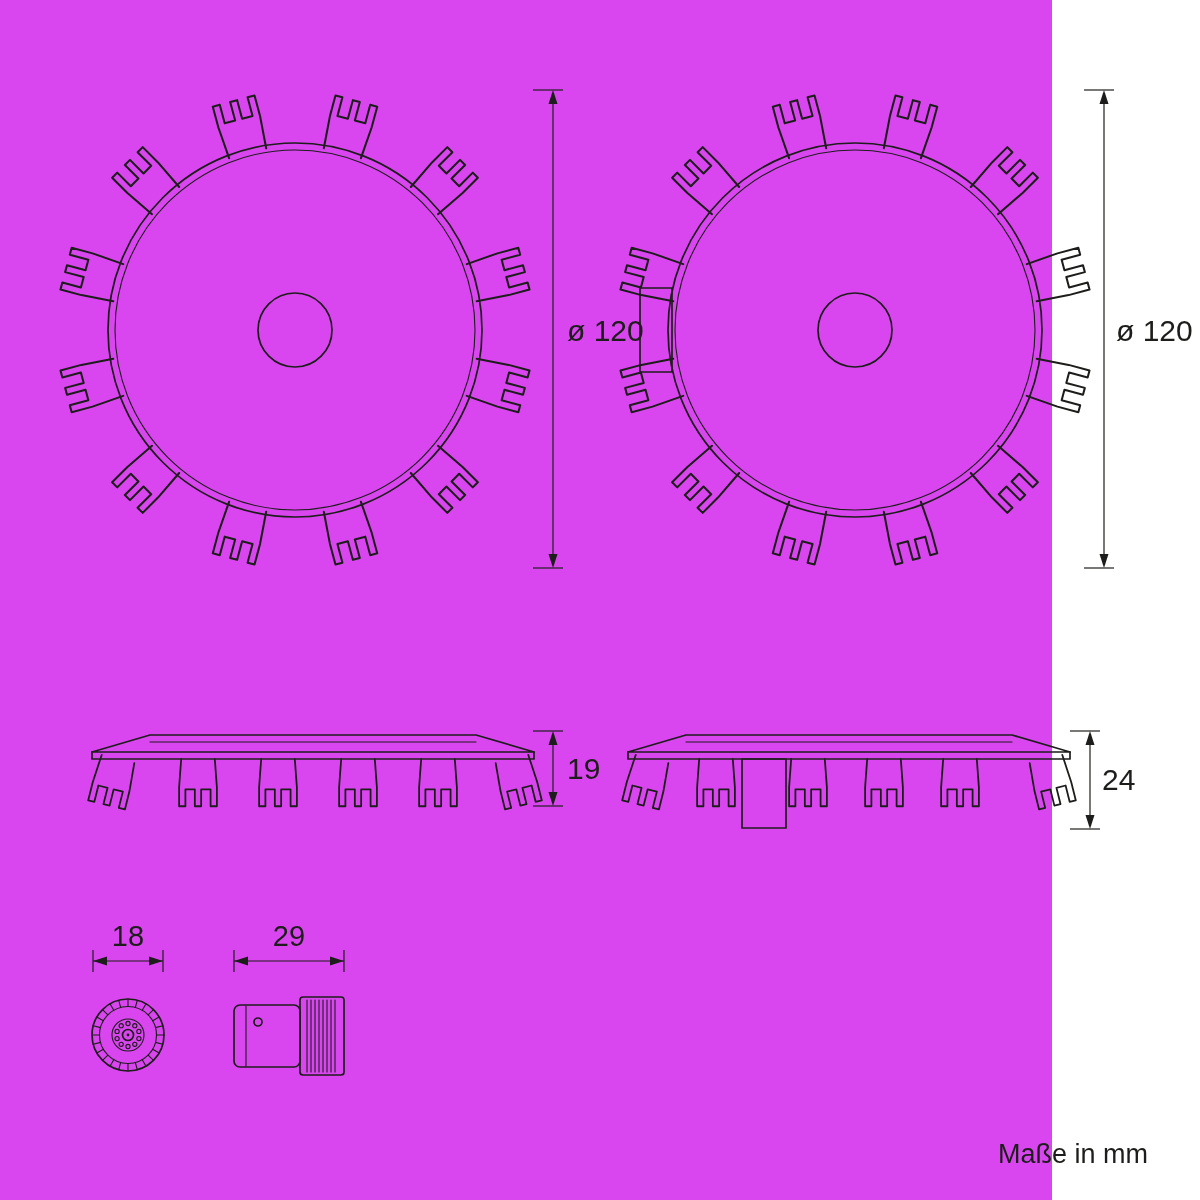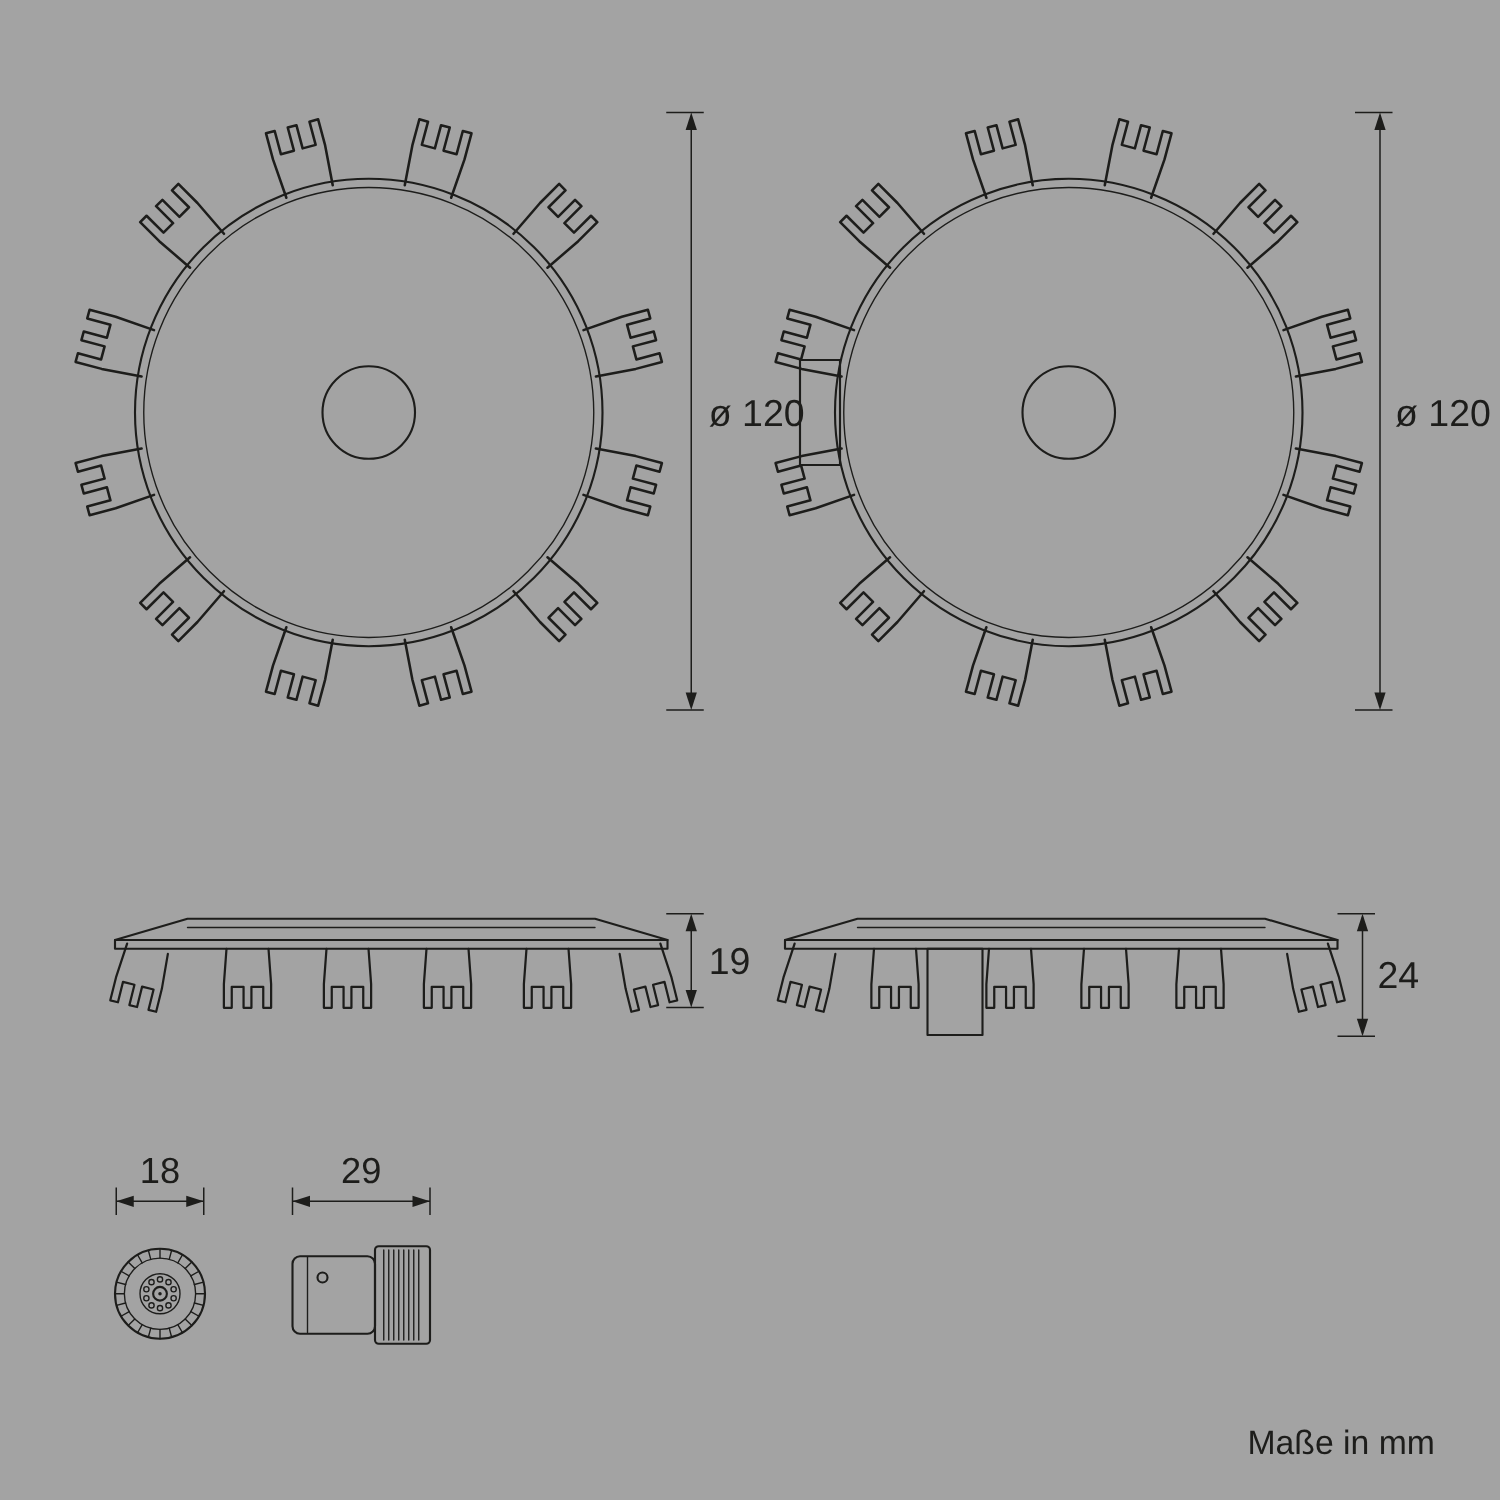--- a/index.html
+++ b/index.html
@@ -1,17 +1,17 @@
 <!DOCTYPE html>
 <html style="--line: #1d1d1b;"><head>
 <meta charset="utf-8">
 <style>
   :root { --line: #1d1d1b; }
   html, body { margin: 0; padding: 0; background: #ffffff; }
-  .page { width: 1200px; height: 1200px; position: relative; background: #a3a3a3; }
+  .page { width: 1052px; height: 1200px; position: relative; background: #d946ef; }
   .t  { font: 30px "Liberation Sans", sans-serif; fill: var(--line); }
   .tm { text-anchor: middle; font-size: 29px; }
   .te { text-anchor: end; }
   .tf { font-size: 27px; }
   .ln   { fill: none; stroke: var(--line); stroke-width: 1.7; stroke-linejoin: round; stroke-linecap: round; }
   .thin { stroke-width: 1.1; }
   .dim  { fill: none; stroke: var(--line); stroke-width: 1.2; }
   .arr  { fill: var(--line); stroke: none; }
 </style>
 </head>

